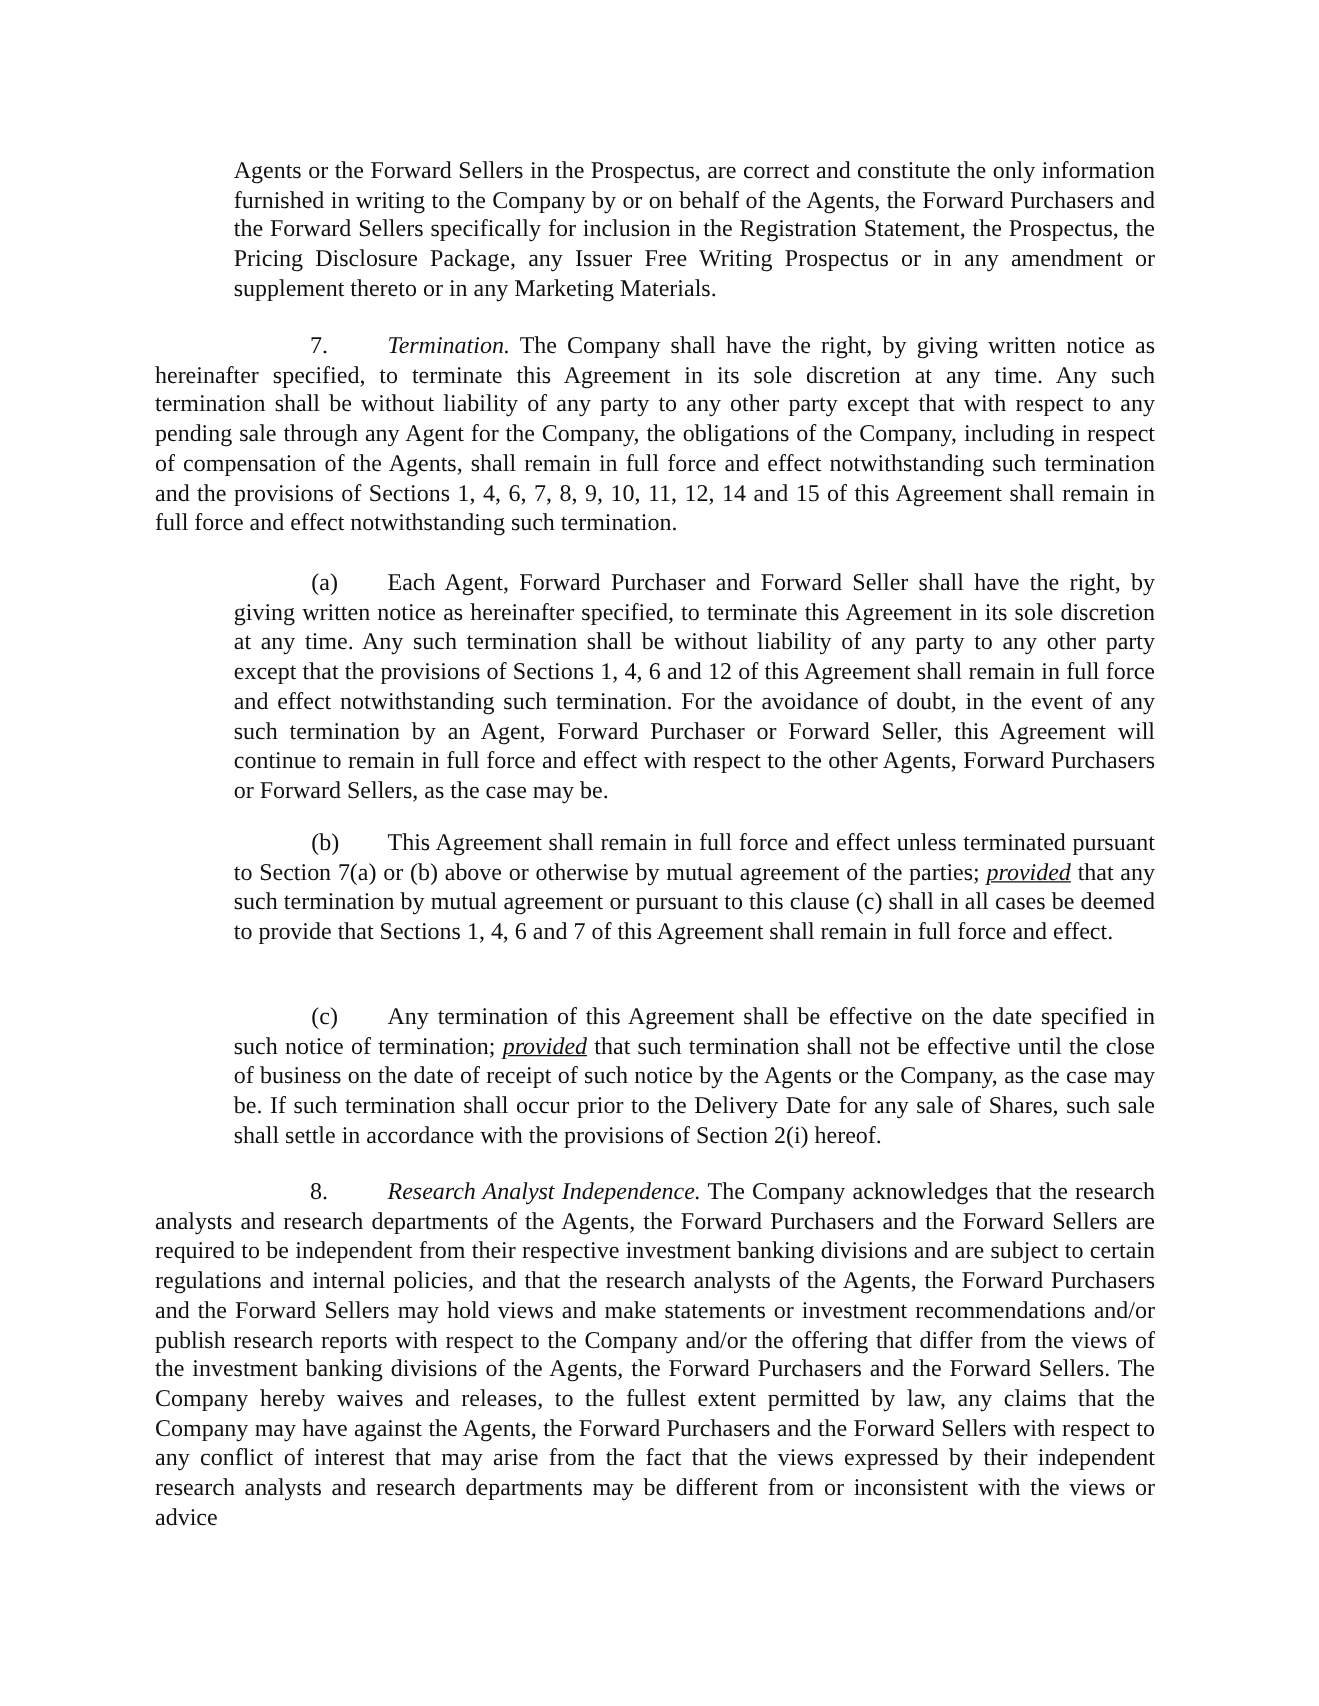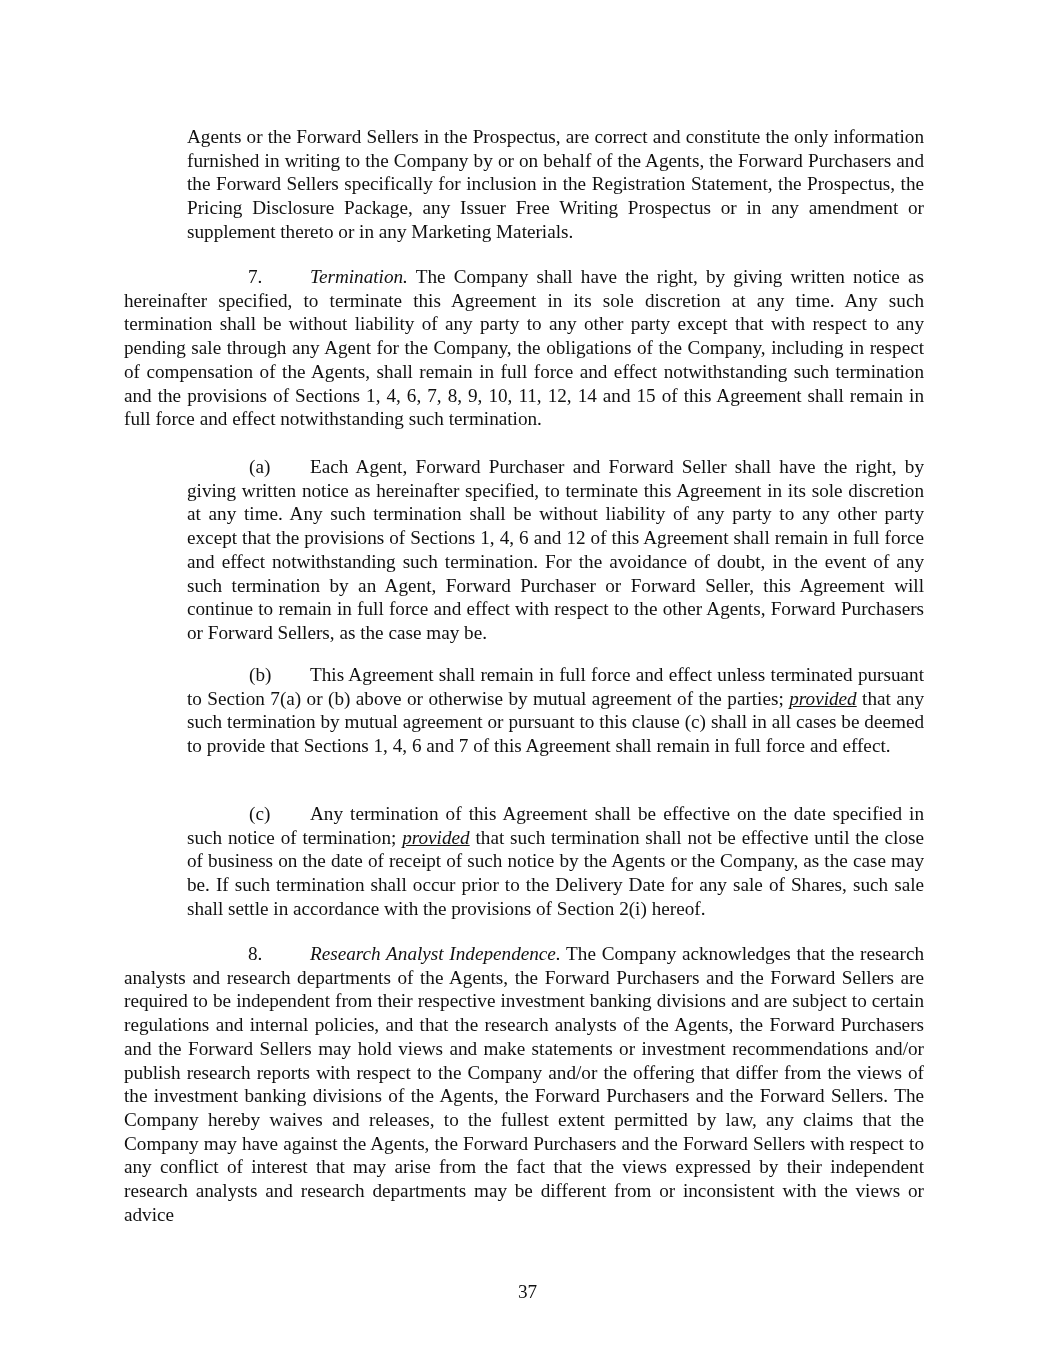--- a/index.html
+++ b/index.html
@@ -74,14 +74,13 @@
   <p class="para full first-indent-full" style="top:265px;"><span class="num">7.</span><span class="heading-it">Termination.</span><span> The Company shall have the right, by giving written notice as hereinafter specified, to terminate this Agreement in its sole discretion at any time. Any such termination shall be without liability of any party to any other party except that with respect to any pending sale through any Agent for the Company, the obligations of the Company, including in respect of compensation of the Agents, shall remain in full force and effect notwithstanding such termination and the provisions of Sections 1, 4, 6, 7, 8, 9, 10, 11, 12, 14 and 15 of this Agreement shall remain in full force and effect notwithstanding such termination.</span></p>
 
   <p class="para indented first-indent-sub" style="top:455px;"><span class="subnum">(a)</span><span>Each Agent, Forward Purchaser and Forward Seller shall have the right, by giving written notice as hereinafter specified, to terminate this Agreement in its sole discretion at any time. Any such termination shall be without liability of any party to any other party except that the provisions of Sections 1, 4, 6 and 12 of this Agreement shall remain in full force and effect notwithstanding such termination. For the avoidance of doubt, in the event of any such termination by an Agent, Forward Purchaser or Forward Seller, this Agreement will continue to remain in full force and effect with respect to the other Agents, Forward Purchasers or Forward Sellers, as the case may be.</span></p>
 
   <p class="para indented first-indent-sub" style="top:663px;"><span class="subnum">(b)</span><span>This Agreement shall remain in full force and effect unless terminated pursuant to Section 7(a) or (b) above or otherwise by mutual agreement of the parties; </span><span class="it">provided</span><span> that any such termination by mutual agreement or pursuant to this clause (c) shall in all cases be deemed to provide that Sections 1, 4, 6 and 7 of this Agreement shall remain in full force and effect.</span></p>
 
   <p class="para indented first-indent-sub" style="top:802px;"><span class="subnum">(c)</span><span>Any termination of this Agreement shall be effective on the date specified in such notice of termination; </span><span class="it">provided</span><span> that such termination shall not be effective until the close of business on the date of receipt of such notice by the Agents or the Company, as the case may be. If such termination shall occur prior to the Delivery Date for any sale of Shares, such sale shall settle in accordance with the provisions of Section 2(i) hereof.</span></p>
 
   <p class="para full first-indent-full" style="top:942px;"><span class="num">8.</span><span class="heading-it">Research Analyst Independence.</span><span>  The Company acknowledges that the research analysts and research departments of the Agents, the Forward Purchasers and the Forward Sellers are required to be independent from their respective investment banking divisions and are subject to certain regulations and internal policies, and that the research analysts of the Agents, the Forward Purchasers and the Forward Sellers may hold views and make statements or investment recommendations and/or publish research reports with respect to the Company and/or the offering that differ from the views of the investment banking divisions of the Agents, the Forward Purchasers and the Forward Sellers.  The Company hereby waives and releases, to the fullest extent permitted by law, any claims that the Company may have against the Agents, the Forward Purchasers and the Forward Sellers with respect to any conflict of interest that may arise from the fact that the views expressed by their independent research analysts and research departments may be different from or inconsistent with the views or advice</span></p>
 
-  <div class="page-number">37</div>
 </div>
 
 </body></html>

